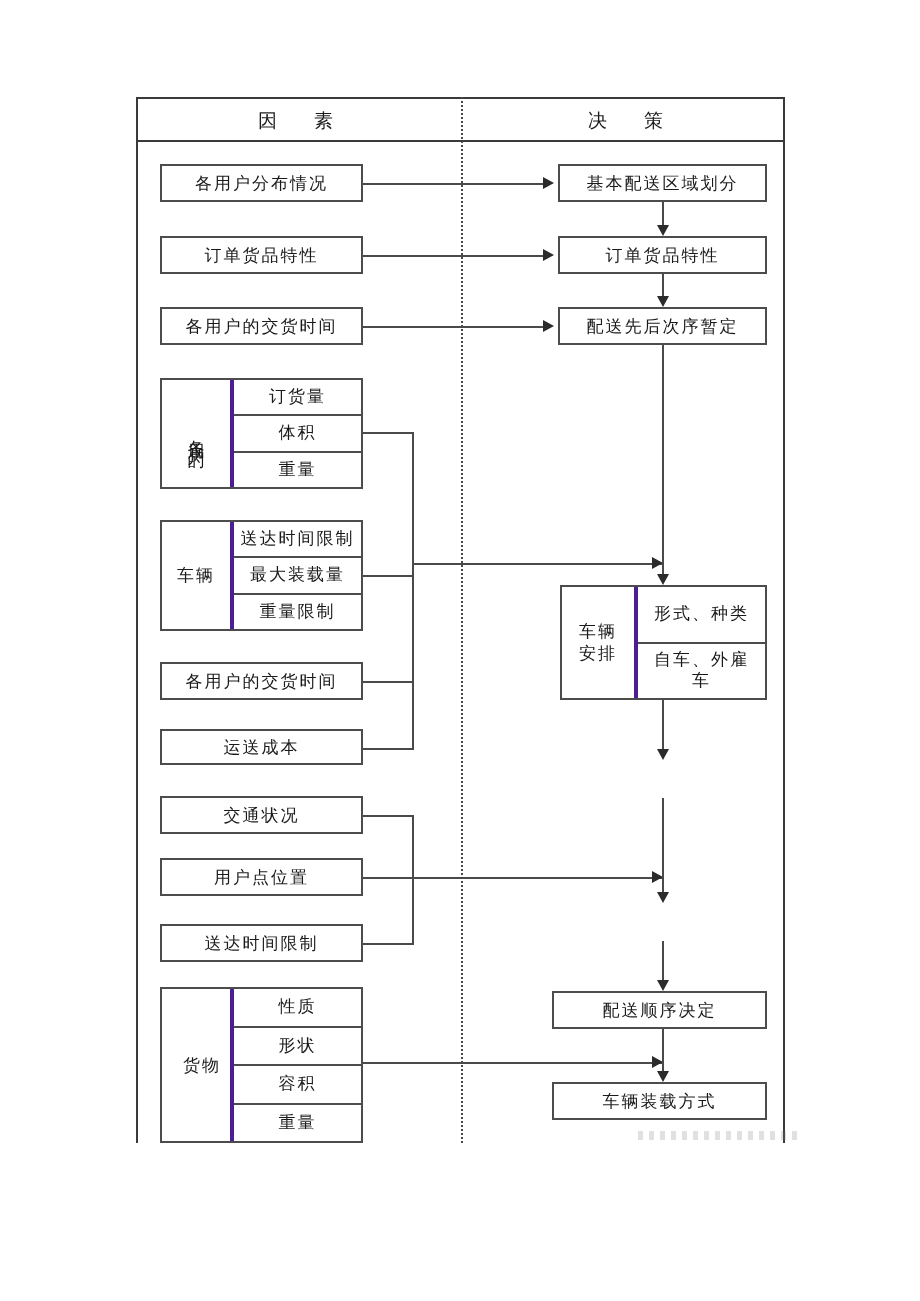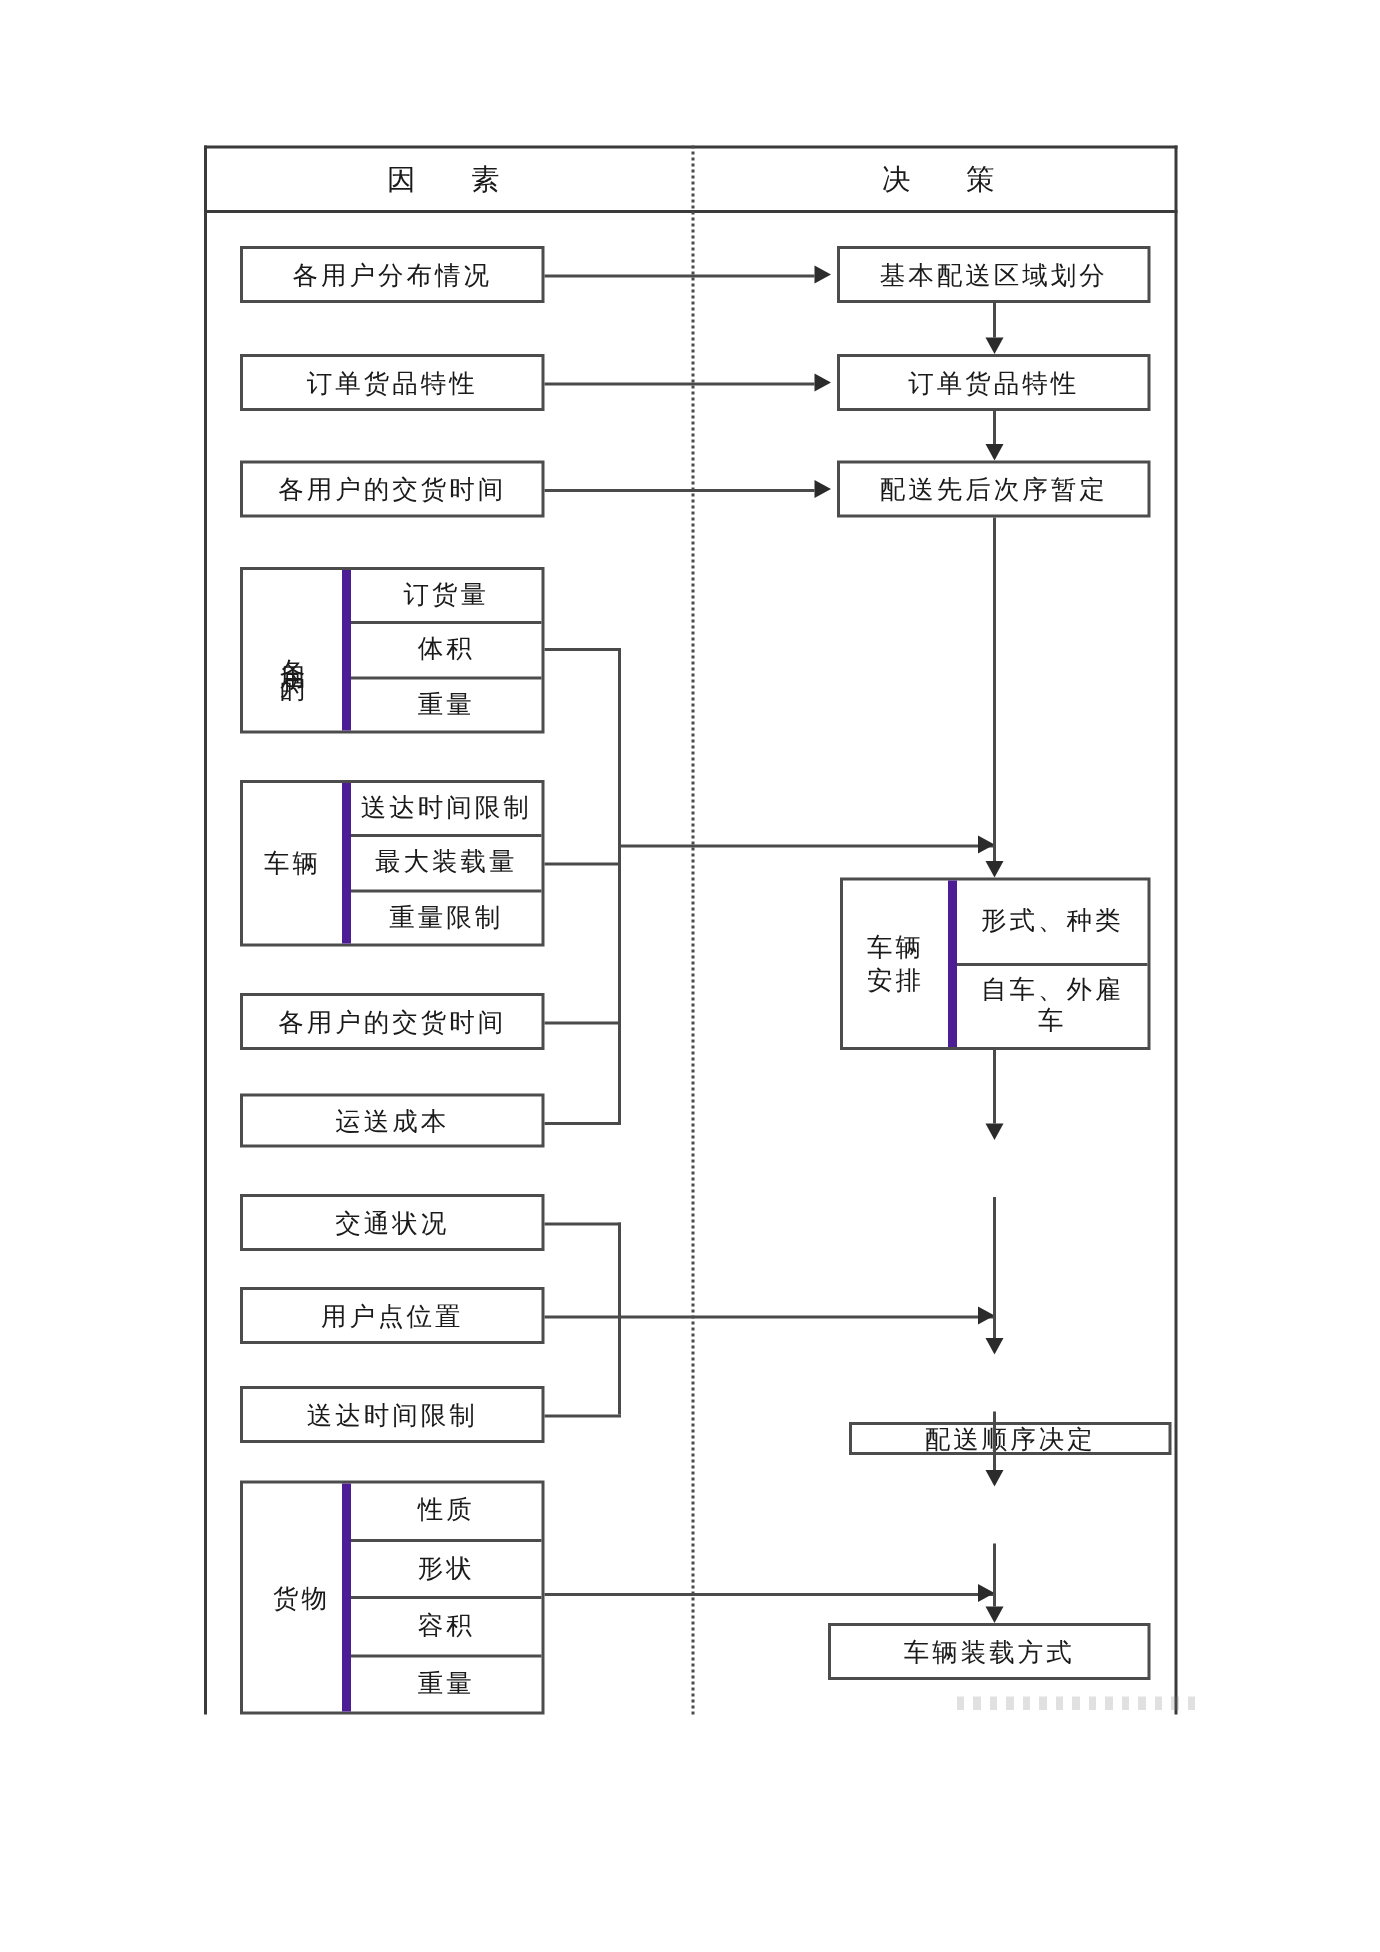--- a/index.html
+++ b/index.html
@@ -92,21 +92,21 @@
     display: flex;
     flex-direction: row;
   }
   .group-label {
     box-sizing: border-box;
     display: flex;
     align-items: center;
     justify-content: center;
     font-size: 17px;
     letter-spacing: 2px;
-    border-right: 6px solid #4c1d95;
+    border-right: 4px solid #4c1d95;
     flex: 0 0 auto;
     text-align: center;
   }
   .group-label.vertical {
     writing-mode: vertical-rl;
     letter-spacing: 4px;
   }
   .group-label.stacked {
     flex-direction: column;
     line-height: 1.25;
@@ -238,21 +238,21 @@
 安排</div>
     <div class="group-rows">
       <div class="group-row">形式、种类</div>
       <div class="group-row">自车、外雇
 车</div>
     </div>
   </div>
 
 
 
-  <div class="node" style="left:552px; top:948px; width:215px; height:22px;margin-left:14px;">配送顺序决定</div>
+  <div class="node" style="left:552px; top:991px; width:215px; height:38px;">配送顺序决定</div>
 
   <div class="node" style="left:552px; top:1082px; width:215px; height:38px;">车辆装载方式</div>
 
   <div class="hline" style="left:363px; top:183px; width:180px;"></div>
   <div class="arrow-right" style="left:543px; top:177px;"></div>
 
   <div class="hline" style="left:363px; top:255px; width:180px;"></div>
   <div class="arrow-right" style="left:543px; top:249px;"></div>
 
   <div class="hline" style="left:363px; top:326px; width:180px;"></div>

